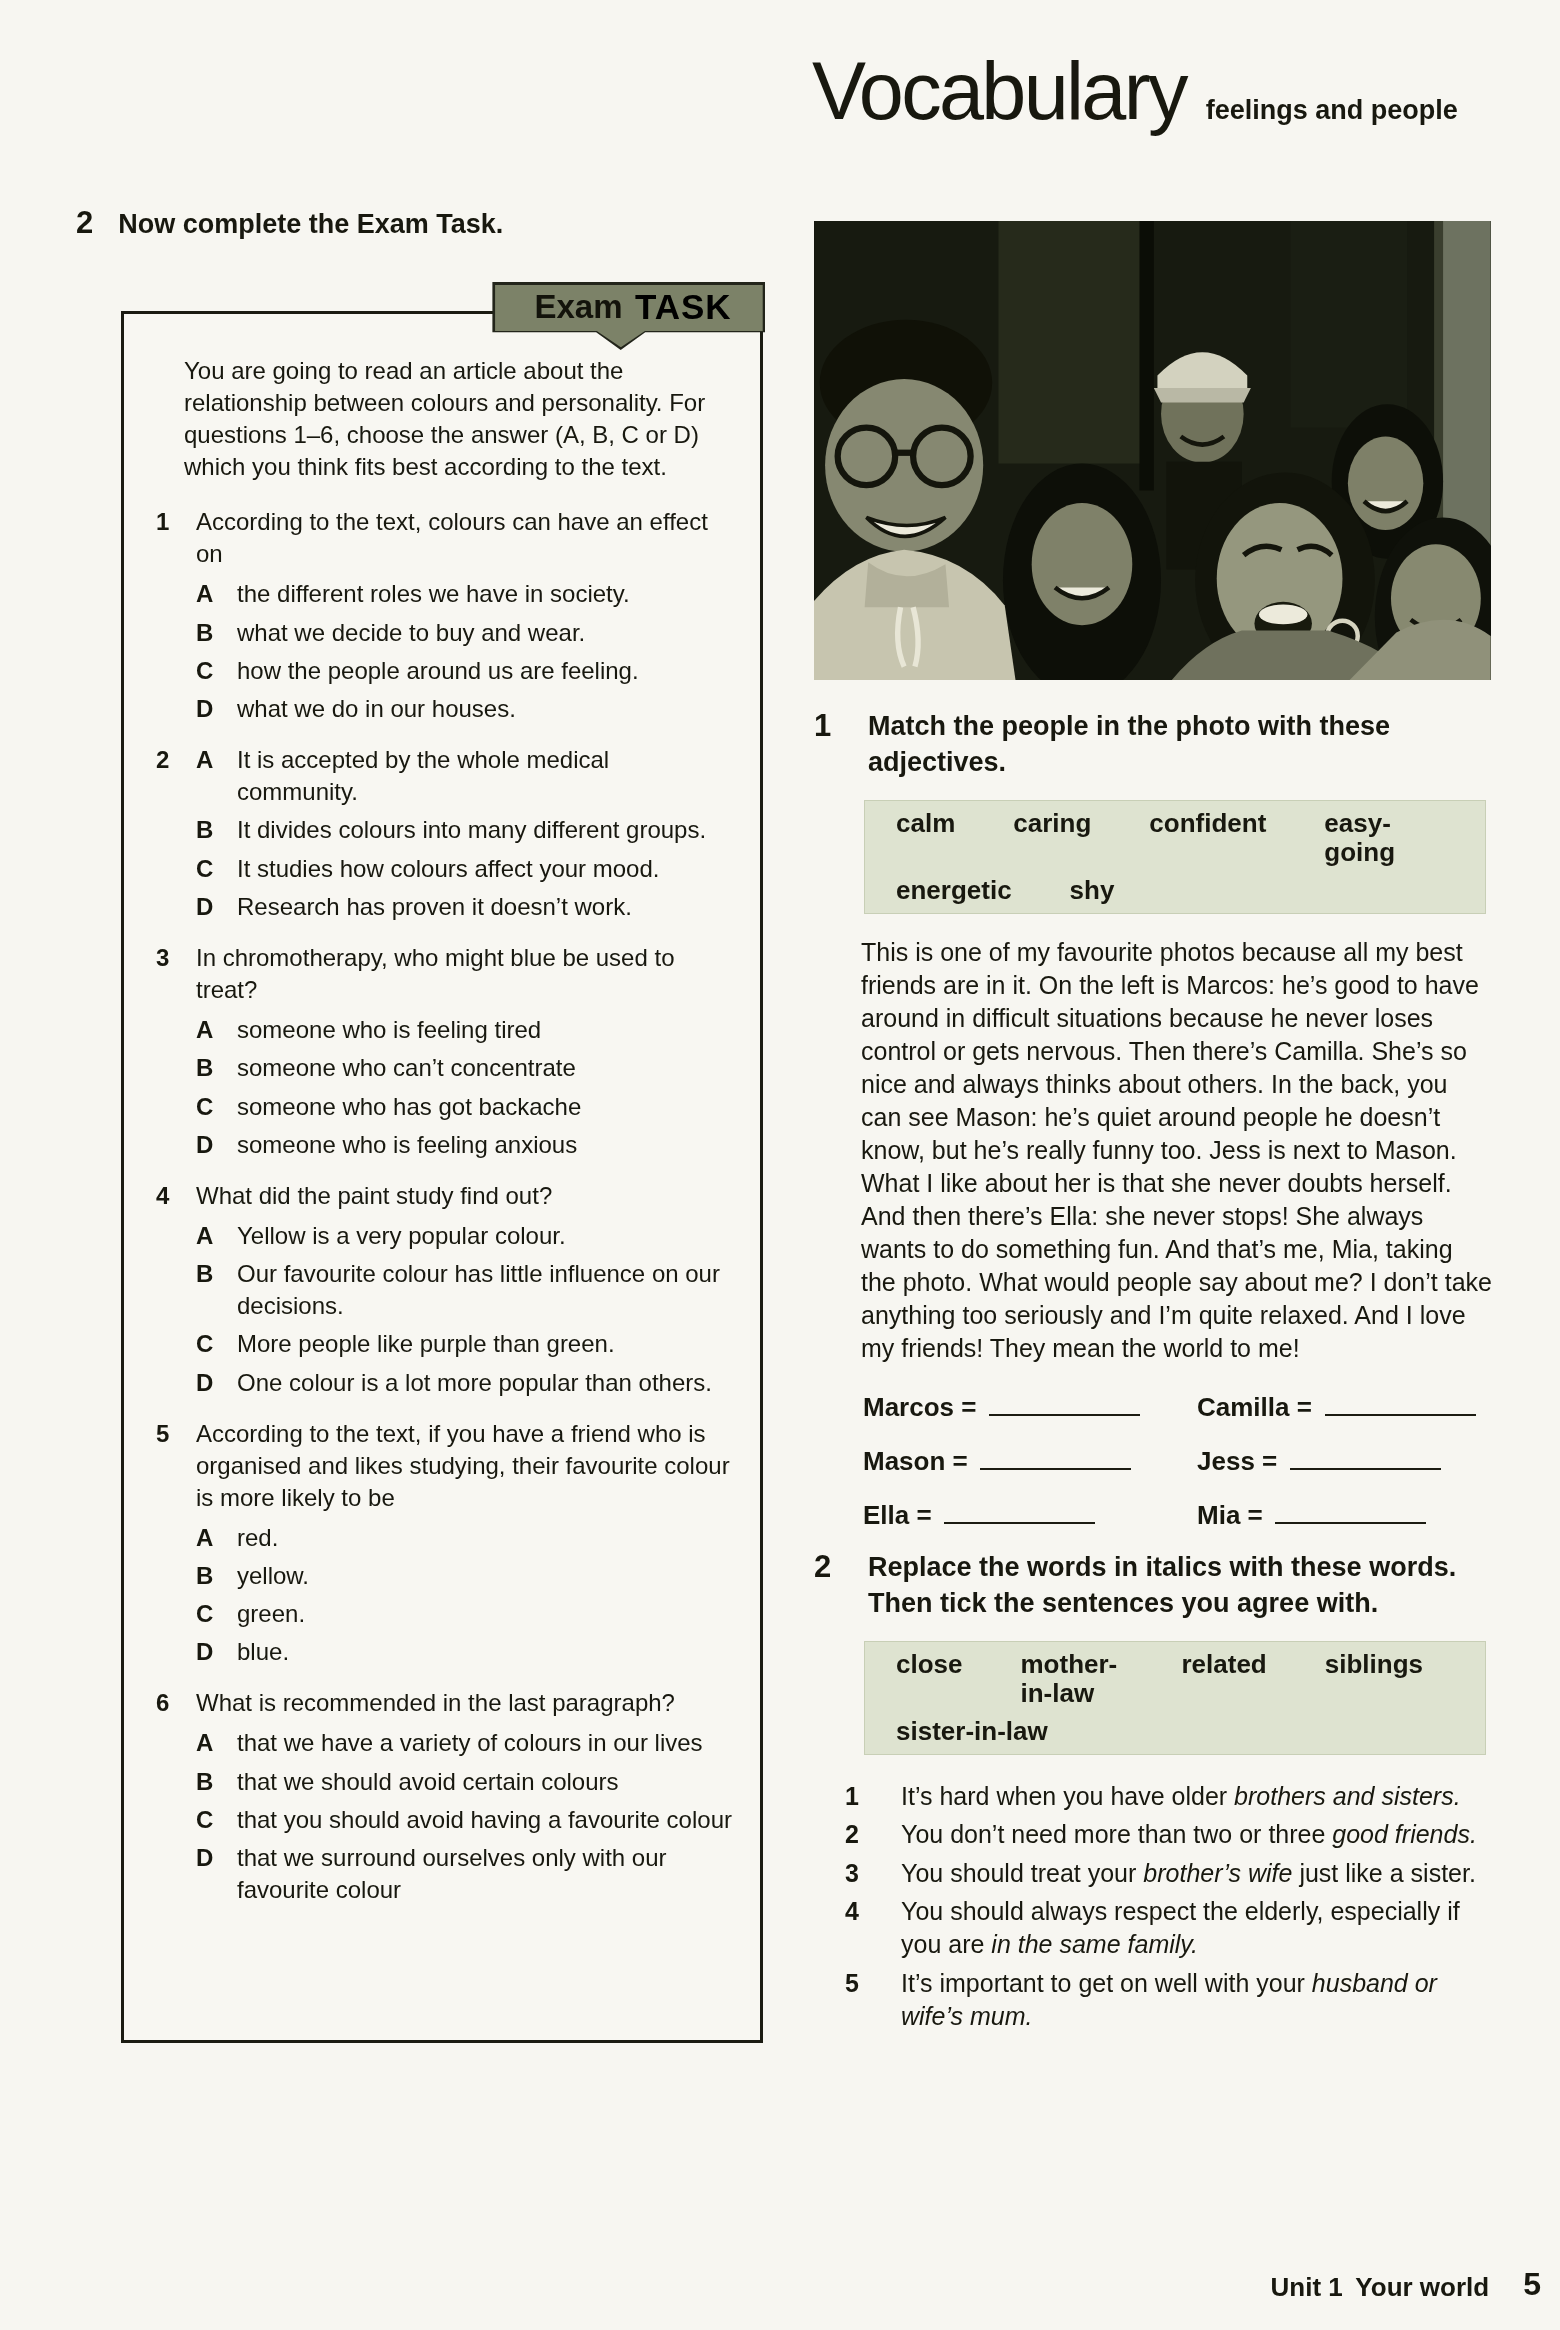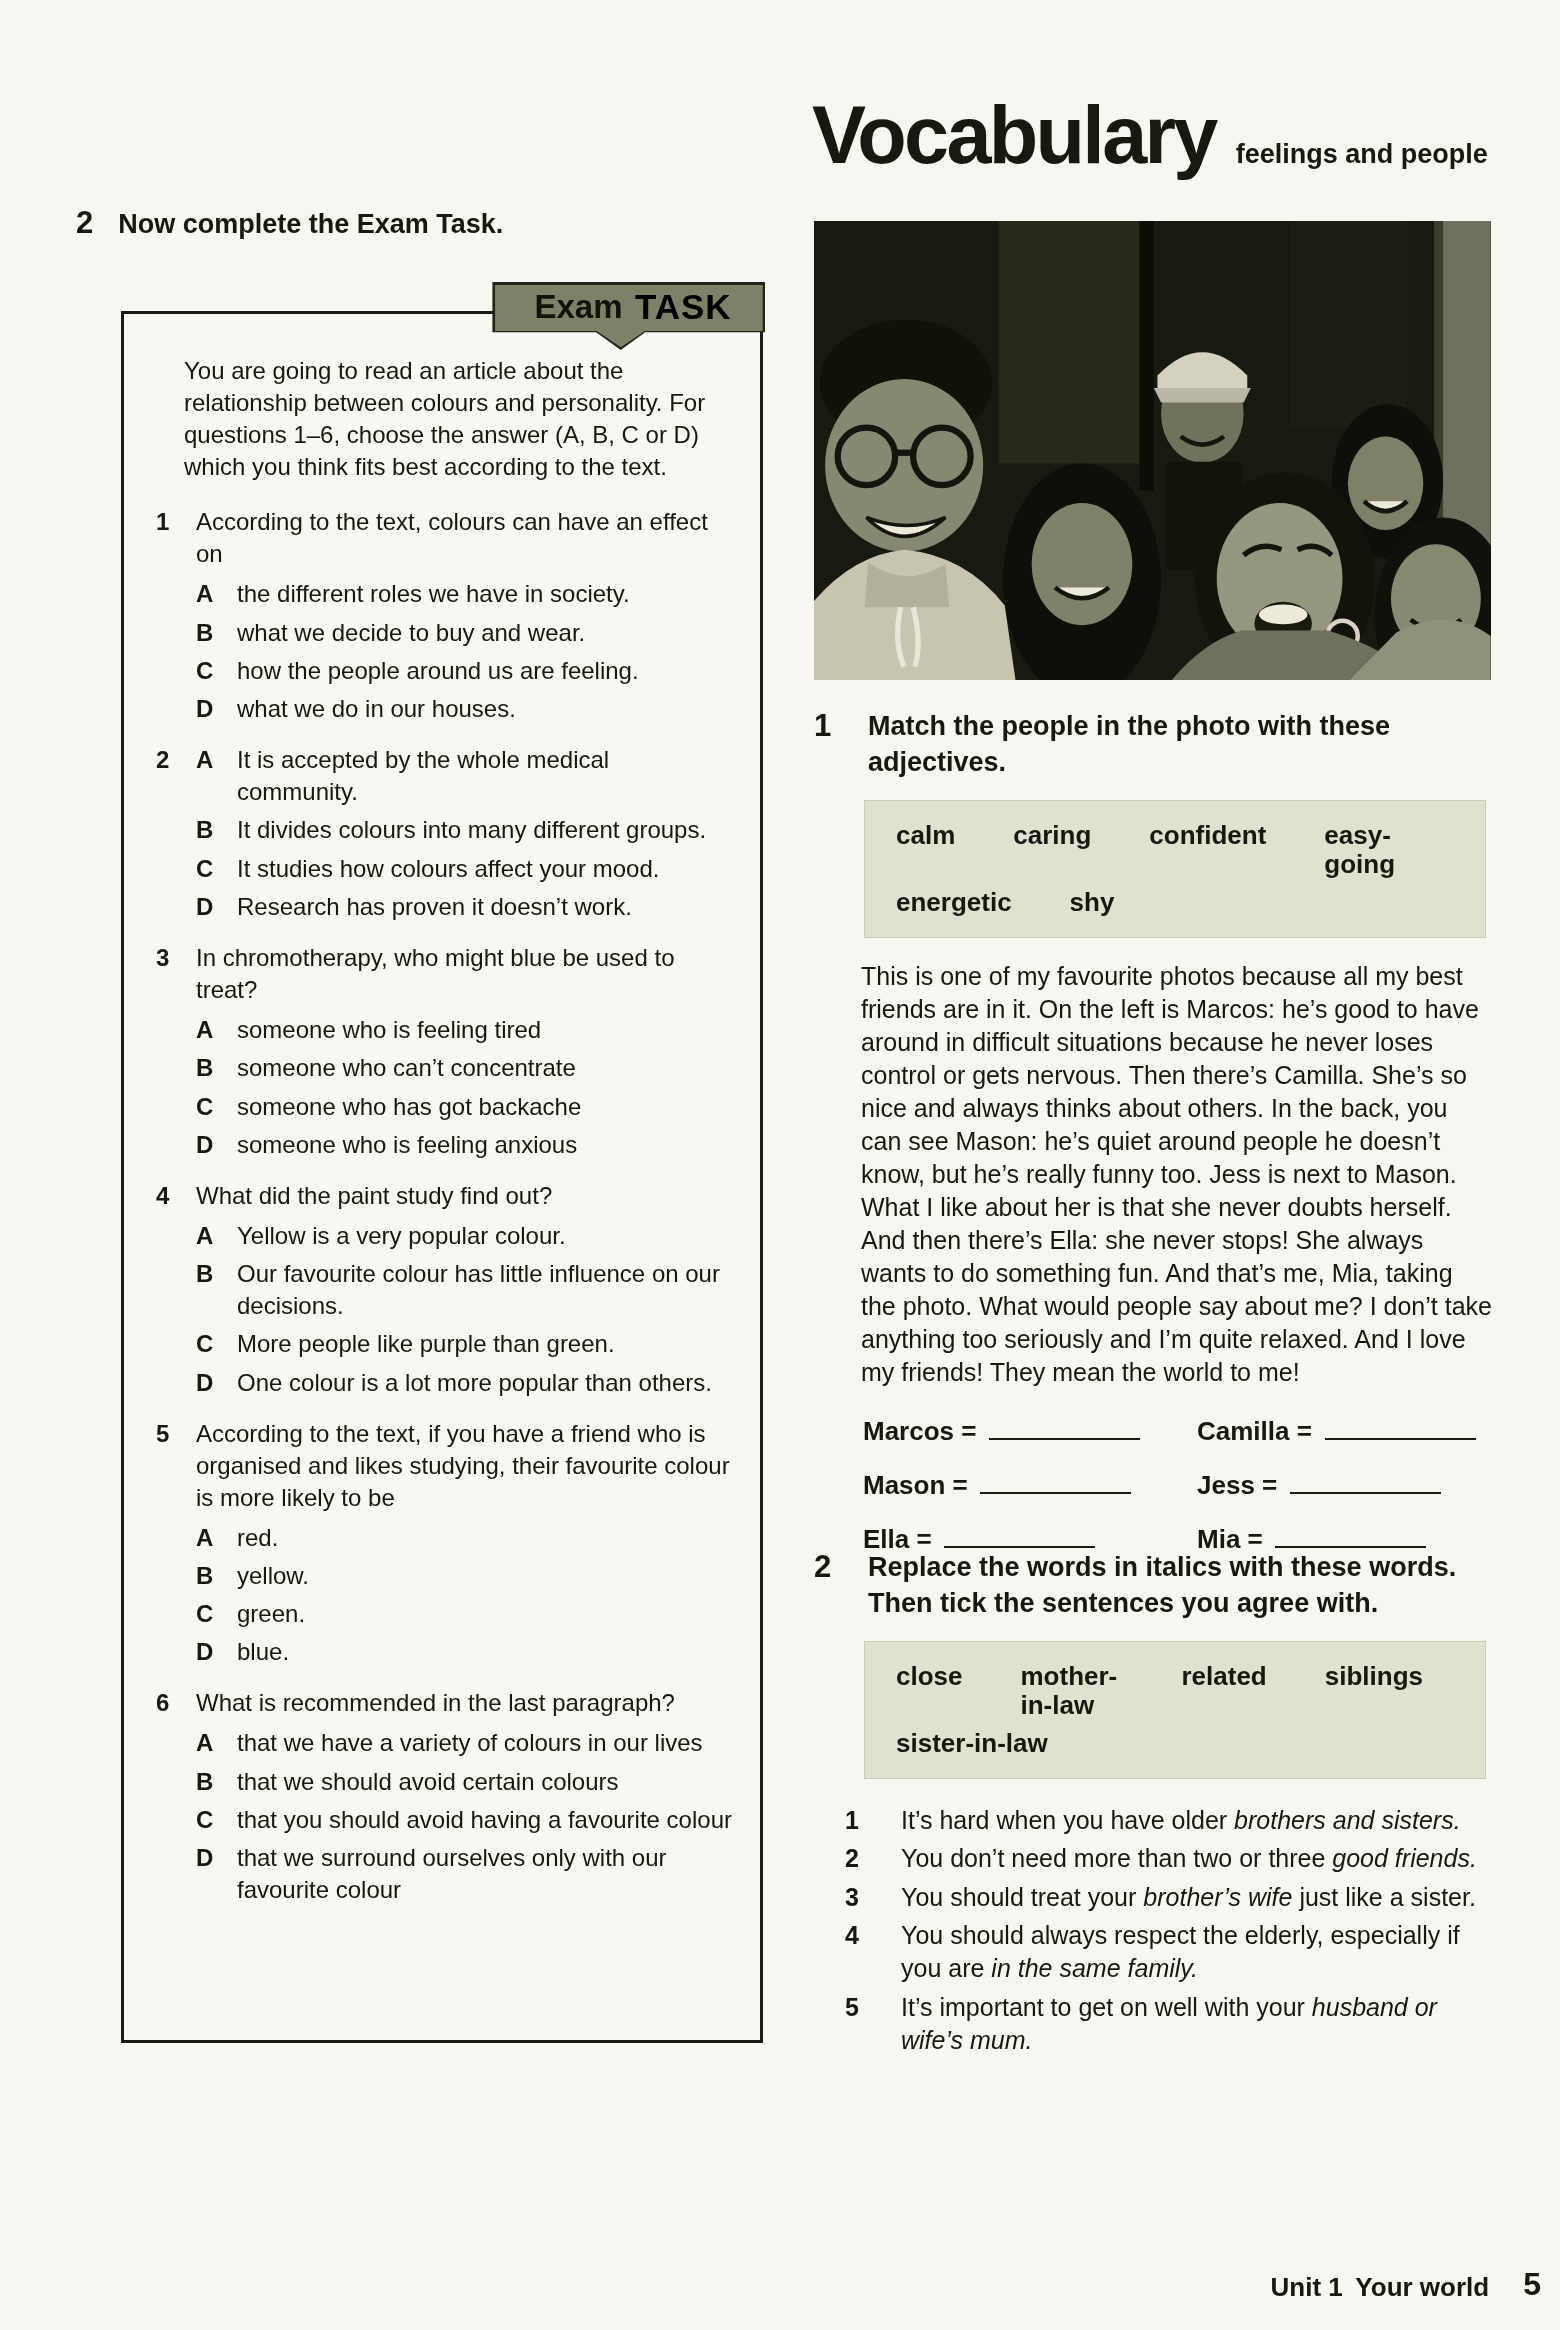--- a/index.html
+++ b/index.html
@@ -34,33 +34,33 @@
   .banner .w1{font-size:33px;font-weight:600;color:#13130b;}
   .banner .w2{font-size:35px;font-weight:800;color:#000000;letter-spacing:0.9px;}
   .exam-intro{font-size:24px;line-height:32px;width:565px;margin-bottom:23.4px;margin-left:28px;}
   .question{display:grid;grid-template-columns:40px 1fr;margin-bottom:12.6px;font-size:24px;line-height:32px;}
   .qnum{font-weight:800;}
   .qtext{margin-bottom:8px;}
   .option{display:grid;grid-template-columns:41px 1fr;margin-bottom:6.3px;}
   .oletter{font-weight:800;}
   
   .title-row{position:absolute;left:812px;top:45px;display:flex;align-items:baseline;gap:20px;width:710px;}
-  .page-title{font-size:81px;font-weight:700;letter-spacing:-2.7px;margin-top:44px;}
+  .page-title{font-size:81px;font-weight:400;letter-spacing:-2.7px;}
   .page-subtitle{font-size:27px;font-weight:700;}
   .photo{position:absolute;left:814px;top:221px;width:677px;height:459px;background:#14160e;}
   .ex{position:absolute;left:814px;width:683px;}
   .ex1{top:708px;}
   .ex2{top:1549px;}
   .ex-head{display:grid;grid-template-columns:54px 1fr;}
   .ex-head .num{font-size:31px;font-weight:800;}
   .ex-head .txt{font-size:27px;font-weight:700;line-height:36px;width:589px;}
   .word-box{
     margin:20px 0 0 50px;width:622px;box-sizing:border-box;
     background:#dee3d0;border:0.9px solid #c8cfb6;
-    padding:20px 31px;display:flex;flex-direction:column;row-gap:9px;
+    padding:8px 31px;display:flex;flex-direction:column;row-gap:9px;
   }
   .wb-row{display:flex;column-gap:58px;font-size:26px;font-weight:700;line-height:29px;}
   .wb-justify{justify-content:space-between;padding-right:31px;}
   .para{margin:21.6px 0 0 47px;width:633px;font-size:25px;line-height:33px;}
   .match-grid{display:grid;grid-template-columns:334px auto;row-gap:23.4px;margin:27px 0 0 49px;}
   .match-item{display:flex;align-items:baseline;font-size:26px;font-weight:700;}
   .mblank{display:inline-block;width:151px;border-bottom:2.7px solid #1c1c12;height:7.2px;margin-left:12.6px;}
   .sentences{margin:25px 0 0 31px;}
   .sentence{display:grid;grid-template-columns:56px 1fr;margin-bottom:5.4px;font-size:25px;line-height:33px;}
   .snum{font-weight:800;}

